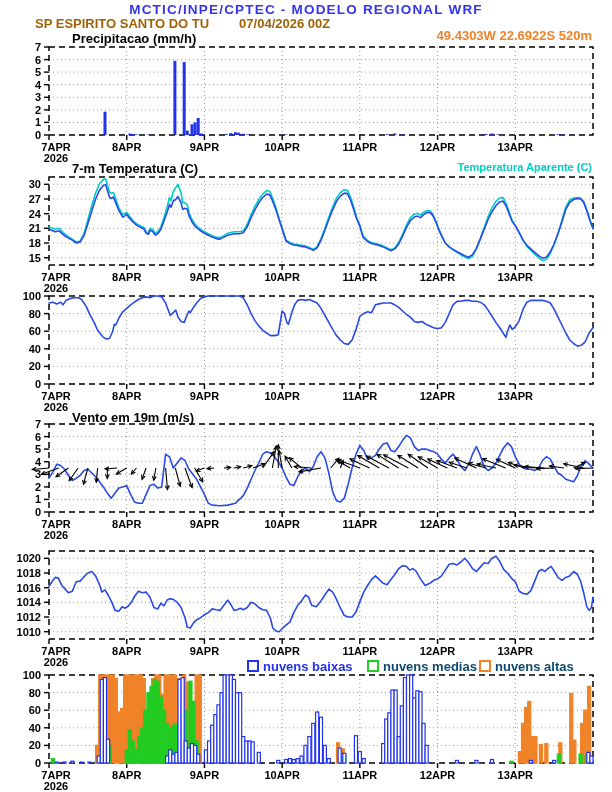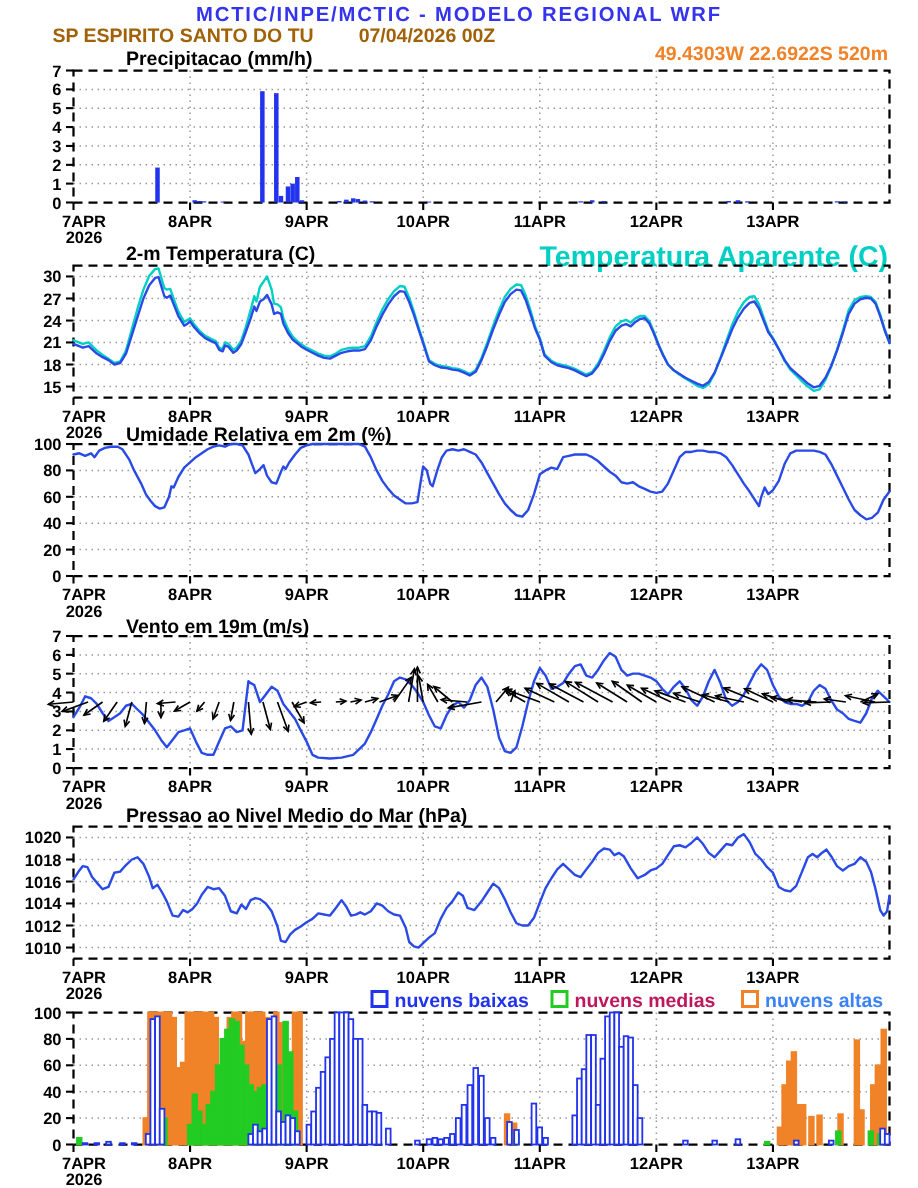--- a/index.html
+++ b/index.html
@@ -3,37 +3,37 @@
 <meta charset="utf-8">
 <style>
   html,body{margin:0;padding:0;background:#ffffff;}
   .page{position:relative;width:612px;height:792px;background:#fff;overflow:hidden;
         font-family:"Liberation Sans",sans-serif;font-weight:bold;color:#000;}
   .abs{position:absolute;white-space:nowrap;}
   .main-title{top:2px;left:0;width:612px;text-align:center;font-size:13.5px;letter-spacing:1.2px;}
   .station-row{top:16px;left:35px;font-size:13px;}
   .station-row .run{margin-left:30px;}
   .location-line{top:28px;right:20px;font-size:13px;text-align:right;margin-left:40px;}
-  .panel-title{font-size:13px;left:74px;padding-left:10px;}
-  .right-label{font-size:19px;right:20px;}
+  .panel-title{font-size:13px;left:62px;padding-left:10px;}
+  .right-label{font-size:11px;right:20px;}
   .legend-item{font-size:13px;}
   .legend-sq{display:inline-block;width:8px;height:8px;border-width:2px;border-style:solid;
              background:#fff;margin-right:4px;vertical-align:-1px;}
   svg.plot{position:absolute;left:0;width:612px;height:116px;overflow:visible;}
   svg.plot text{font-family:"Liberation Sans",sans-serif;font-weight:bold;font-size:11px;fill:#000;}
   .grid{stroke:#9a9a9a;stroke-dasharray:1 3;stroke-width:1;}
   .frame{fill:none;stroke:#000;stroke-dasharray:6 4;stroke-width:1.5;}
   .tick{stroke:#000;stroke-width:1.4;}
 </style>
 </head>
 <body>
 
 <div class="page">
 
-  <div class="abs main-title" style="color: rgb(52, 52, 238);">MCTIC/INPE/MCTIC - MODELO REGIONAL WRF</div>
+  <div class="abs main-title" style="color: rgb(52, 52, 238);">MCTIC/INPE/CPTEC - MODELO REGIONAL WRF</div>
   <div class="abs station-row" style="color: #a16207;">
     <span>SP ESPIRITO SANTO DO TU</span><span class="run">07/04/2026 00Z</span>
   </div>
   <div class="abs location-line" style="color: rgb(240, 130, 40);">49.4303W 22.6922S 520m</div>
 
   <div class="abs panel-title" style="top:31px">Precipitacao (mm/h)</div>
   <svg class="plot" style="top:47px" viewBox="0 0 612 116">
       <line x1="126.71428571428571" y1="0" x2="126.71428571428571" y2="88" class="grid"></line>
       <line x1="204.42857142857142" y1="0" x2="204.42857142857142" y2="88" class="grid"></line>
       <line x1="282.1428571428571" y1="0" x2="282.1428571428571" y2="88" class="grid"></line>
@@ -100,21 +100,21 @@
       <rect x="385.6" y="87.2" width="3" height="0.8" fill="#2233ee"></rect>
       <rect x="393.3" y="86.5" width="3" height="1.5" fill="#2233ee"></rect>
       <rect x="401.1" y="87.0" width="3" height="1.0" fill="#2233ee"></rect>
       <rect x="484.3" y="87.0" width="3" height="1.0" fill="#2233ee"></rect>
       <rect x="490.5" y="86.5" width="3" height="1.5" fill="#2233ee"></rect>
       <rect x="496.7" y="87.2" width="3" height="0.8" fill="#2233ee"></rect>
       <rect x="556.5" y="87.2" width="3" height="0.8" fill="#2233ee"></rect>
       <rect x="562.0" y="87.4" width="3" height="0.6" fill="#2233ee"></rect>
     </svg>
 
-  <div class="abs panel-title" style="top:161px">2-m Temperatura (C)</div>
+  <div class="abs panel-title" style="top:161px">7-m Temperatura (C)</div>
   <div class="abs right-label" style="top: 161px; color: rgb(0, 207, 196);">Temperatura Aparente (C)</div>
   <svg class="plot" style="top:177px" viewBox="0 0 612 116">
       <line x1="126.71428571428571" y1="0" x2="126.71428571428571" y2="88" class="grid"></line>
       <line x1="204.42857142857142" y1="0" x2="204.42857142857142" y2="88" class="grid"></line>
       <line x1="282.1428571428571" y1="0" x2="282.1428571428571" y2="88" class="grid"></line>
       <line x1="359.85714285714283" y1="0" x2="359.85714285714283" y2="88" class="grid"></line>
       <line x1="437.57142857142856" y1="0" x2="437.57142857142856" y2="88" class="grid"></line>
       <line x1="515.2857142857142" y1="0" x2="515.2857142857142" y2="88" class="grid"></line>
       <line x1="49" y1="80.7" x2="593" y2="80.7" class="grid"></line>
       <line x1="49" y1="66.0" x2="593" y2="66.0" class="grid"></line>
@@ -147,21 +147,20 @@
       <line x1="359.85714285714283" y1="88" x2="359.85714285714283" y2="93" class="tick"></line>
       <text x="359.85714285714283" y="104" text-anchor="middle">11APR</text>
       <line x1="437.57142857142856" y1="88" x2="437.57142857142856" y2="93" class="tick"></line>
       <text x="437.57142857142856" y="104" text-anchor="middle">12APR</text>
       <line x1="515.2857142857142" y1="88" x2="515.2857142857142" y2="93" class="tick"></line>
       <text x="515.2857142857142" y="104" text-anchor="middle">13APR</text>
       <polyline points="49.0,49.9 55.2,52.3 59.1,51.3 64.5,56.7 68.4,59.6 72.3,62.1 76.2,65.0 80.1,64.0 84.0,56.7 87.9,42.5 91.7,28.8 95.6,16.1 99.5,6.8 103.4,2.4 105.7,2.0 109.6,15.2 111.2,16.1 113.5,15.6 116.6,24.4 118.9,30.8 122.8,37.6 125.2,36.2 126.7,35.2 129.0,38.6 132.9,43.5 136.8,46.9 140.7,48.9 143.8,50.4 146.1,54.8 148.5,55.7 150.0,51.3 152.4,52.3 155.5,56.2 157.8,54.8 160.9,49.9 164.0,40.6 167.1,29.8 169.5,20.5 171.0,24.0 173.3,14.2 175.7,10.8 178.0,7.3 181.1,16.1 182.7,25.4 185.0,25.9 187.3,27.9 188.9,35.2 192.0,42.5 195.1,47.4 198.2,50.4 201.3,52.8 204.4,54.8 208.3,56.7 212.2,58.7 216.1,60.1 220.0,60.6 223.9,58.7 227.7,56.2 231.6,55.2 235.5,54.8 239.4,54.8 243.3,53.8 247.2,47.4 251.1,37.6 254.9,29.3 258.8,22.5 262.7,17.1 266.6,13.7 269.7,14.2 272.8,21.5 275.9,30.8 279.0,41.1 282.1,50.8 286.0,63.1 289.9,65.5 293.8,67.0 297.7,67.5 301.6,68.4 305.5,68.9 309.3,70.4 313.2,72.4 317.1,69.9 321.0,61.6 324.9,51.3 328.8,40.1 332.7,29.8 336.5,21.0 340.4,15.6 344.3,12.7 347.4,13.2 350.5,20.0 353.6,29.8 356.7,40.6 359.9,48.4 363.0,59.2 367.6,63.6 371.5,65.5 375.4,66.5 379.3,67.5 383.2,68.9 387.1,70.9 390.9,72.8 394.8,70.9 398.7,65.5 402.6,57.2 406.5,47.9 410.4,40.6 414.3,37.2 417.4,36.2 420.5,38.1 423.6,35.2 426.7,33.7 429.8,33.7 432.9,37.2 436.0,44.5 439.1,52.8 442.2,59.6 445.3,66.0 449.2,69.9 453.1,72.8 457.0,75.3 460.9,77.7 464.8,80.2 468.7,81.6 472.5,79.2 476.4,71.9 480.3,61.6 484.2,50.4 488.1,39.6 492.0,30.8 495.9,24.4 499.7,21.0 502.9,20.5 506.0,25.9 509.1,34.7 512.2,43.5 515.3,48.4 519.2,55.7 523.1,63.6 526.9,69.4 530.8,73.3 534.7,77.2 538.6,80.7 542.5,83.6 546.4,82.6 550.3,76.3 554.1,67.5 558.0,56.2 561.9,43.5 565.8,29.8 569.7,23.0 573.6,21.0 577.5,20.5 580.6,21.0 583.7,24.4 586.8,32.8 589.9,43.0 593.0,51.3" fill="none" stroke="#00cfc4" stroke-width="1.6" stroke-linejoin="round" stroke-linecap="round"></polyline>
       <polyline points="49.0,52.3 55.2,54.8 59.1,53.8 64.5,58.7 68.4,61.1 72.3,63.1 76.2,66.0 80.1,65.0 84.0,58.7 87.9,46.4 91.7,34.2 95.6,22.0 99.5,13.2 103.4,8.3 105.7,7.8 109.6,20.5 111.2,21.5 113.5,20.0 116.6,27.9 118.9,33.7 122.8,40.1 125.2,38.6 126.7,37.2 129.0,40.6 132.9,45.0 136.8,48.4 140.7,50.4 143.8,51.8 146.1,56.2 148.5,57.2 150.0,53.3 152.4,54.3 155.5,58.2 157.8,56.7 160.9,52.3 164.0,44.0 167.1,35.2 169.5,27.4 171.0,30.3 173.3,24.0 175.7,22.5 178.0,19.6 181.1,25.9 182.7,32.3 185.0,31.3 187.3,32.3 188.9,38.6 192.0,45.0 195.1,49.4 198.2,51.8 201.3,54.3 204.4,56.2 208.3,58.2 212.2,60.1 216.1,61.6 220.0,62.1 223.9,60.1 227.7,58.2 231.6,57.2 235.5,56.7 239.4,56.7 243.3,55.7 247.2,49.9 251.1,40.6 254.9,32.8 258.8,25.9 262.7,20.5 266.6,17.1 269.7,17.6 272.8,24.4 275.9,32.8 279.0,42.5 282.1,51.8 286.0,64.0 289.9,66.5 293.8,68.0 297.7,68.4 301.6,69.4 305.5,69.9 309.3,71.4 313.2,73.3 317.1,70.9 321.0,63.1 324.9,53.3 328.8,42.5 332.7,32.8 336.5,24.4 340.4,19.1 344.3,16.1 347.4,16.6 350.5,23.0 353.6,32.3 356.7,42.0 359.9,49.4 363.0,60.1 367.6,64.5 371.5,66.5 375.4,67.5 379.3,68.4 383.2,69.9 387.1,71.9 390.9,73.8 394.8,71.9 398.7,67.0 402.6,59.2 406.5,50.4 410.4,43.5 414.3,40.1 417.4,39.1 420.5,40.6 423.6,37.6 426.7,35.7 429.8,35.2 432.9,38.6 436.0,45.5 439.1,53.3 442.2,60.1 445.3,66.0 449.2,69.9 453.1,72.4 457.0,74.8 460.9,76.8 464.8,78.7 468.7,80.2 472.5,77.7 476.4,71.4 480.3,62.1 484.2,52.3 488.1,42.5 492.0,34.7 495.9,28.8 499.7,24.9 502.9,24.0 506.0,28.8 509.1,36.7 512.2,44.5 515.3,48.9 519.2,55.7 523.1,63.1 526.9,68.4 530.8,71.9 534.7,75.3 538.6,78.7 542.5,81.2 546.4,80.2 550.3,74.8 554.1,67.0 558.0,56.7 561.9,45.0 565.8,32.3 569.7,25.4 573.6,22.5 577.5,21.5 580.6,22.0 583.7,25.4 586.8,33.7 589.9,43.5 593.0,51.8" fill="none" stroke="#2a4ae8" stroke-width="1.6" stroke-linejoin="round" stroke-linecap="round"></polyline>
     </svg>
 
-  <div class="abs panel-title" style="top:282px">Umidade Relativa em 2m (%)</div>
   <svg class="plot" style="top:296px" viewBox="0 0 612 116">
       <line x1="126.71428571428571" y1="0" x2="126.71428571428571" y2="88" class="grid"></line>
       <line x1="204.42857142857142" y1="0" x2="204.42857142857142" y2="88" class="grid"></line>
       <line x1="282.1428571428571" y1="0" x2="282.1428571428571" y2="88" class="grid"></line>
       <line x1="359.85714285714283" y1="0" x2="359.85714285714283" y2="88" class="grid"></line>
       <line x1="437.57142857142856" y1="0" x2="437.57142857142856" y2="88" class="grid"></line>
       <line x1="515.2857142857142" y1="0" x2="515.2857142857142" y2="88" class="grid"></line>
       <line x1="49" y1="70.4" x2="593" y2="70.4" class="grid"></line>
       <line x1="49" y1="52.8" x2="593" y2="52.8" class="grid"></line>
       <line x1="49" y1="35.2" x2="593" y2="35.2" class="grid"></line>
@@ -355,21 +354,20 @@
       <line x1="563.9" y1="44.0" x2="549.6" y2="42.0" stroke="#000" stroke-width="1.1"></line>
       <polyline points="553.3,44.5 549.6,42.0 553.9,40.6" fill="none" stroke="#000" stroke-width="1.1"></polyline>
       <line x1="573.6" y1="44.0" x2="585.2" y2="38.6" stroke="#000" stroke-width="1.1"></line>
       <polyline points="580.7,38.5 585.2,38.6 582.3,42.1" fill="none" stroke="#000" stroke-width="1.1"></polyline>
       <line x1="583.3" y1="44.0" x2="563.7" y2="39.8" stroke="#000" stroke-width="1.1"></line>
       <polyline points="567.3,42.6 563.7,39.8 568.1,38.8" fill="none" stroke="#000" stroke-width="1.1"></polyline>
       <line x1="593.0" y1="44.0" x2="575.4" y2="44.6" stroke="#000" stroke-width="1.1"></line>
       <polyline points="579.5,46.4 575.4,44.6 579.4,42.5" fill="none" stroke="#000" stroke-width="1.1"></polyline>
     </svg>
 
-  <div class="abs panel-title" style="top:536px">Pressao ao Nivel Medio do Mar (hPa)</div>
   <svg class="plot" style="top:551px" viewBox="0 0 612 116">
       <line x1="126.71428571428571" y1="0" x2="126.71428571428571" y2="88" class="grid"></line>
       <line x1="204.42857142857142" y1="0" x2="204.42857142857142" y2="88" class="grid"></line>
       <line x1="282.1428571428571" y1="0" x2="282.1428571428571" y2="88" class="grid"></line>
       <line x1="359.85714285714283" y1="0" x2="359.85714285714283" y2="88" class="grid"></line>
       <line x1="437.57142857142856" y1="0" x2="437.57142857142856" y2="88" class="grid"></line>
       <line x1="515.2857142857142" y1="0" x2="515.2857142857142" y2="88" class="grid"></line>
       <line x1="49" y1="80.7" x2="593" y2="80.7" class="grid"></line>
       <line x1="49" y1="66.0" x2="593" y2="66.0" class="grid"></line>
       <line x1="49" y1="51.3" x2="593" y2="51.3" class="grid"></line>
@@ -403,24 +401,24 @@
       <line x1="437.57142857142856" y1="88" x2="437.57142857142856" y2="93" class="tick"></line>
       <text x="437.57142857142856" y="104" text-anchor="middle">12APR</text>
       <line x1="515.2857142857142" y1="88" x2="515.2857142857142" y2="93" class="tick"></line>
       <text x="515.2857142857142" y="104" text-anchor="middle">13APR</text>
       <polyline points="49.0,35.2 52.9,29.3 55.2,26.4 58.3,27.1 61.4,33.7 64.5,37.4 68.4,41.8 72.3,40.3 76.2,30.8 80.1,30.1 84.0,25.7 87.9,22.0 91.7,20.5 95.6,24.9 99.5,33.7 101.8,41.1 105.0,38.9 108.1,44.0 111.2,49.9 115.1,59.4 118.9,60.1 122.1,55.7 125.2,57.2 128.3,55.0 131.4,51.3 134.5,45.5 138.4,40.3 142.3,41.8 146.1,41.1 150.0,46.2 153.9,56.5 157.8,57.9 160.9,52.1 164.0,55.0 167.1,49.1 170.2,47.7 173.3,48.4 177.2,51.3 181.1,56.5 185.0,66.7 187.3,76.3 190.4,77.0 193.5,71.9 196.7,68.9 200.5,66.7 204.4,63.8 208.3,61.6 212.2,57.9 216.1,58.7 220.0,59.4 223.9,54.3 227.7,49.1 230.9,53.5 234.0,59.4 237.1,58.7 240.2,57.2 243.3,58.7 247.2,56.5 251.1,51.3 254.9,52.8 258.8,56.5 262.7,58.7 266.6,59.4 270.5,67.5 272.8,77.0 275.9,79.9 279.0,80.7 282.1,77.7 286.0,74.1 289.9,71.1 293.8,61.6 297.7,54.3 301.6,49.9 305.5,44.0 308.6,46.2 311.7,54.3 316.3,55.7 321.0,49.9 324.9,44.0 328.8,38.1 332.7,41.1 336.5,48.4 340.4,57.2 344.3,64.5 348.2,66.0 352.1,66.0 356.0,60.9 359.9,50.6 363.7,41.1 367.6,34.5 371.5,28.6 375.4,24.9 379.3,28.6 383.2,32.3 387.1,33.7 390.9,28.6 394.8,23.5 398.7,17.6 402.6,14.7 406.5,15.4 409.6,19.1 412.7,17.6 415.8,19.8 420.5,27.9 425.1,34.5 429.8,32.3 433.7,29.3 437.6,27.9 441.5,24.9 445.3,19.1 449.2,13.2 453.1,12.5 457.0,13.9 460.9,11.0 464.8,7.3 468.7,11.7 472.5,17.6 476.4,20.5 480.3,16.1 484.2,11.7 488.1,12.5 492.0,7.3 495.9,5.1 499.7,10.3 503.6,18.3 507.5,22.0 511.4,27.1 515.3,30.8 519.2,40.3 523.1,42.5 526.9,43.3 530.8,39.6 534.7,30.1 538.6,20.5 541.7,18.3 544.8,20.5 547.9,17.6 551.0,15.4 554.1,19.8 558.0,26.4 561.9,29.3 565.8,26.4 569.7,24.9 573.6,20.5 577.5,23.5 580.6,30.1 583.7,41.8 586.8,55.7 589.1,59.4 591.4,56.5 593.0,46.2" fill="none" stroke="#2a4ae8" stroke-width="1.6" stroke-linejoin="round" stroke-linecap="round"></polyline>
     </svg>
 
   <div class="abs legend-item" style="top: 659px; left: 247px; color: rgb(34, 51, 238);">
     <span class="legend-sq" style="border-color: rgb(34, 51, 238);"></span><span>nuvens baixas</span>
   </div>
-  <div class="abs legend-item" style="top: 659px; left: 367px; color: #be185d;">
+  <div class="abs legend-item" style="top: 659px; left: 367px; color: #0c4a6e;">
     <span class="legend-sq" style="border-color: rgb(34, 204, 34);"></span><span>nuvens medias</span>
   </div>
-  <div class="abs legend-item" style="top: 659px; left: 494px; color: #3b82f6;">
+  <div class="abs legend-item" style="top: 659px; left: 479px; color: #0c4a6e;">
     <span class="legend-sq" style="border-color: rgb(240, 130, 40);"></span><span>nuvens altas</span>
   </div>
   <svg class="plot" style="top:675px" viewBox="0 0 612 116">
       <line x1="126.71428571428571" y1="0" x2="126.71428571428571" y2="88" class="grid"></line>
       <line x1="204.42857142857142" y1="0" x2="204.42857142857142" y2="88" class="grid"></line>
       <line x1="282.1428571428571" y1="0" x2="282.1428571428571" y2="88" class="grid"></line>
       <line x1="359.85714285714283" y1="0" x2="359.85714285714283" y2="88" class="grid"></line>
       <line x1="437.57142857142856" y1="0" x2="437.57142857142856" y2="88" class="grid"></line>
       <line x1="515.2857142857142" y1="0" x2="515.2857142857142" y2="88" class="grid"></line>
       <line x1="49" y1="70.4" x2="593" y2="70.4" class="grid"></line>

